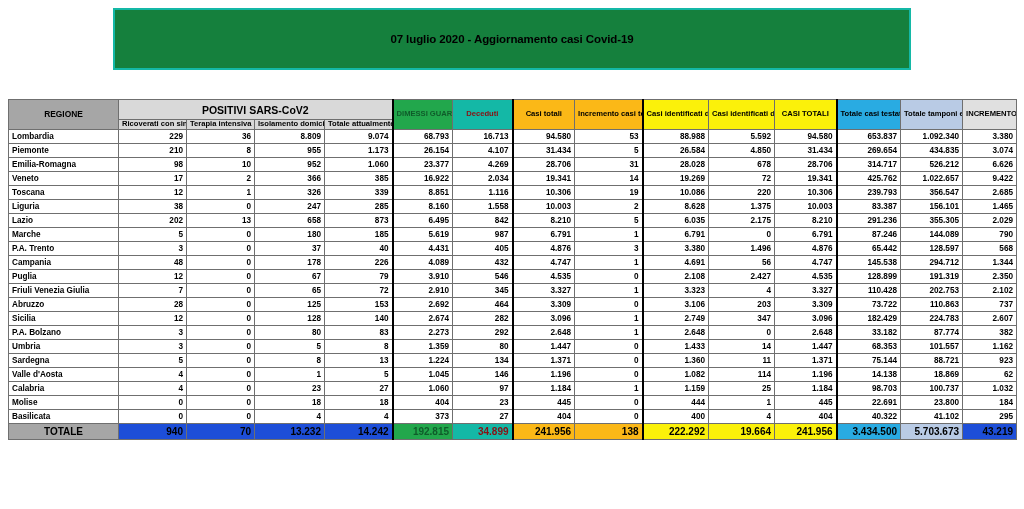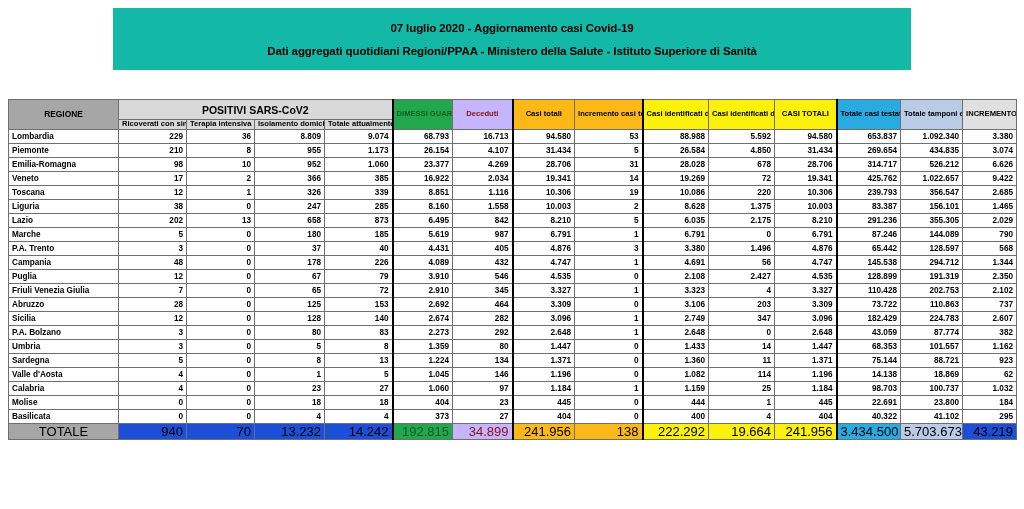--- a/index.html
+++ b/index.html
@@ -16,22 +16,22 @@
     overflow: hidden;
   }
 
   
   .title-box {
     position: absolute;
     left: 113px;
     top: 8px;
     width: 798px;
     height: 62px;
-    border: 7px solid #14b8a6;
-    background: #14b8a6;
+    border: 2px solid #14b8a6;
+    background: #15803d;
     box-sizing: border-box;
     display: flex;
     flex-direction: column;
     align-items: center;
     justify-content: center;
     gap: 11px;
   }
   .title-line1 {
     font-size: 11.5px;
     font-weight: bold;
@@ -86,21 +86,21 @@
     height: 20px;
   }
   th.regione {
     background: #a6a6a6;
     font-size: 8.4px;
   }
 
   
   .bg-lgray   { background: #d9d9d9; }
   .bg-green   { background: #22a74c; }
-  .bg-red     { background: #c4b5fd; }
+  .bg-red     { background: #14b8a6; }
   .bg-orange  { background: #fbb817; }
   .bg-yellow  { background: #fbf10a; }
   .bg-blue    { background: #29abe2; }
   .bg-ltblue  { background: #b9cbe5; }
   .bg-gray    { background: #e0e0e0; }
   .bg-mgray   { background: #1d4ed8; }
 
   .fg-dkgreen { color: #0f5c2a; }
   .fg-dkred   { color: #8a1013; }
 
@@ -120,22 +120,22 @@
     font-weight: bold;
     font-size: 8.2px;
     padding-right: 4px;
     background: #ffffff;
   }
 
   
   tr.totalrow td {
     height: 15px;
     line-height: 15px;
-    font-weight: normal;
-    font-size: 13px;
+    font-weight: bold;
+    font-size: 10px;
   }
   td.tot-label {
     text-align: center;
     background: #a6a6a6;
     font-size: 8.6px;
   }
   td.tot-num { text-align: right; padding-right: 4px; }
 
   
   .notes {
@@ -149,21 +149,20 @@
   .notes-title { font-size: 8.4px; font-weight: bold; margin-bottom: 11px; }
   .notes-text  { font-size: 7.2px; font-weight: bold; }
 </style>
 </head>
 <body>
 
 <div id="page">
 
   <div class="title-box">
     <div class="title-line1">07 luglio 2020 - Aggiornamento casi Covid-19</div>
-    <div class="title-line2">Dati aggregati quotidiani Regioni/PPAA - Ministero della Salute - Istituto Superiore di Sanità</div>
   </div>
 
   <div class="table-wrap">
     <table class="covid">
       <colgroup>
         <col style="width:110px">
         <col style="width:68px">
         <col style="width:68px">
         <col style="width:70px">
         <col style="width:68px">
@@ -447,21 +446,21 @@
             <td class="num">0</td>
             <td class="num">80</td>
             <td class="num">83</td>
             <td class="num sep-left">2.273</td>
             <td class="num">292</td>
             <td class="num sep-left">2.648</td>
             <td class="num">1</td>
             <td class="num sep-left">2.648</td>
             <td class="num">0</td>
             <td class="num">2.648</td>
-            <td class="num sep-left">43.059</td>
+            <td class="num sep-left">33.182</td>
             <td class="num">87.774</td>
             <td class="num">382</td>
           </tr>
           <tr class="datarow">
             <td class="region">Umbria</td>
             <td class="num">3</td>
             <td class="num">0</td>
             <td class="num">5</td>
             <td class="num">8</td>
             <td class="num sep-left">1.359</td>

